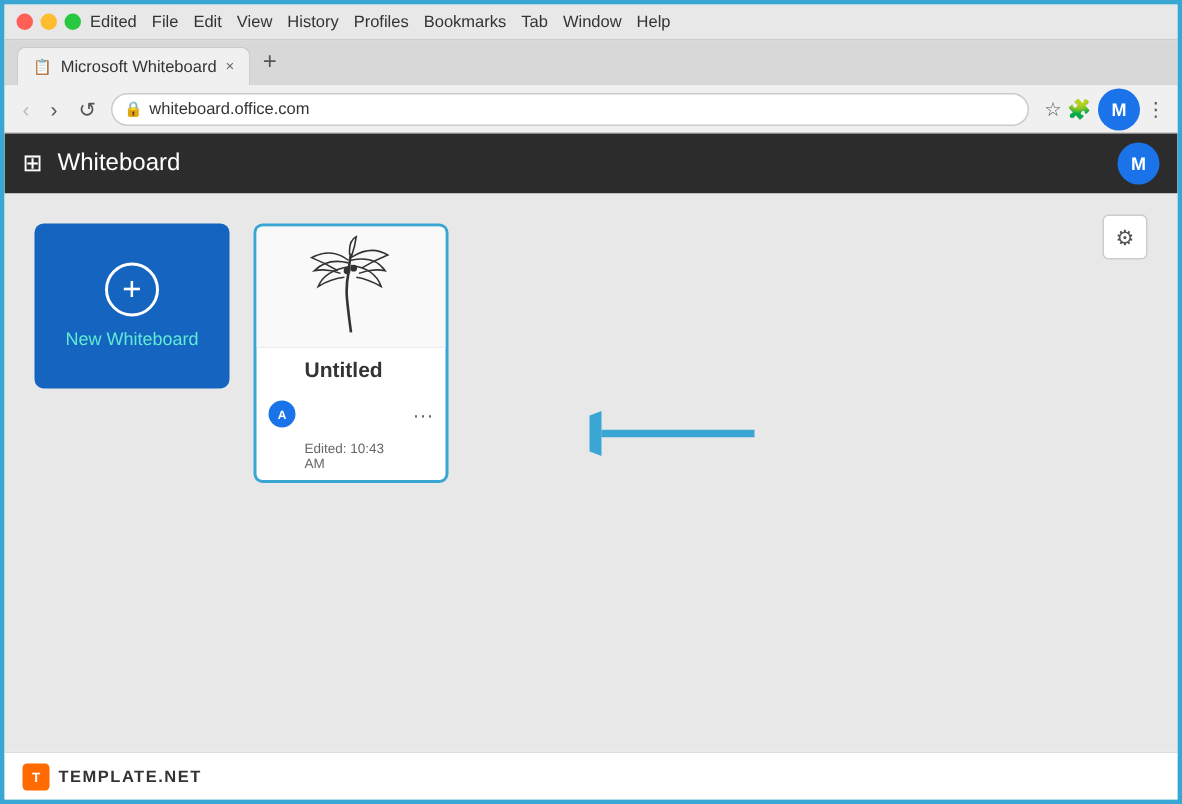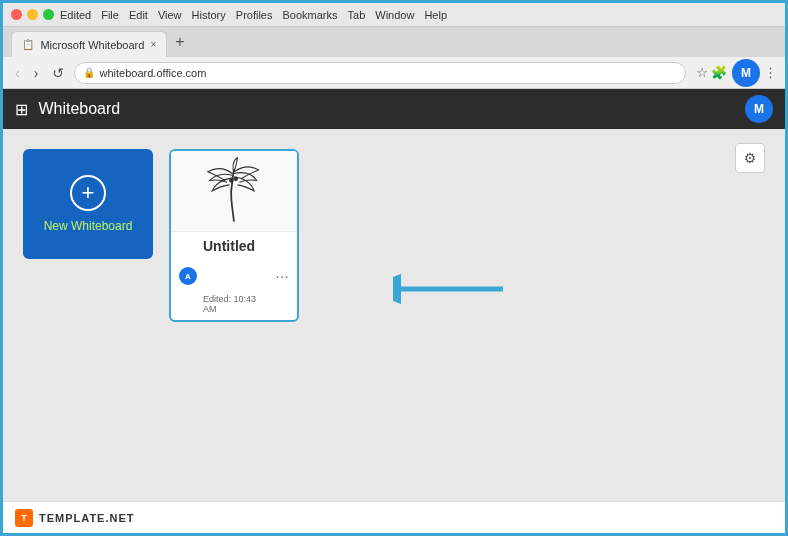--- a/index.html
+++ b/index.html
@@ -126,21 +126,21 @@
       justify-content: center;
       gap: 8px;
       cursor: pointer;
     }
     .plus-circle {
       width: 36px; height: 36px; border-radius: 50%;
       border: 2px solid white;
       display: flex; align-items: center; justify-content: center;
       color: white; font-size: 22px; font-weight: 300;
     }
-    .new-wb-label { color: #bef264; font-size: 12px; font-weight: 500; }
+    .new-wb-label { color: #5eead4; font-size: 12px; font-weight: 500; }
 
     
     .whiteboard-card {
       width: 130px;
       background: white;
       border-radius: 6px;
       border: 2px solid #3aa6d4;
       overflow: hidden;
       cursor: pointer;
       position: relative;

